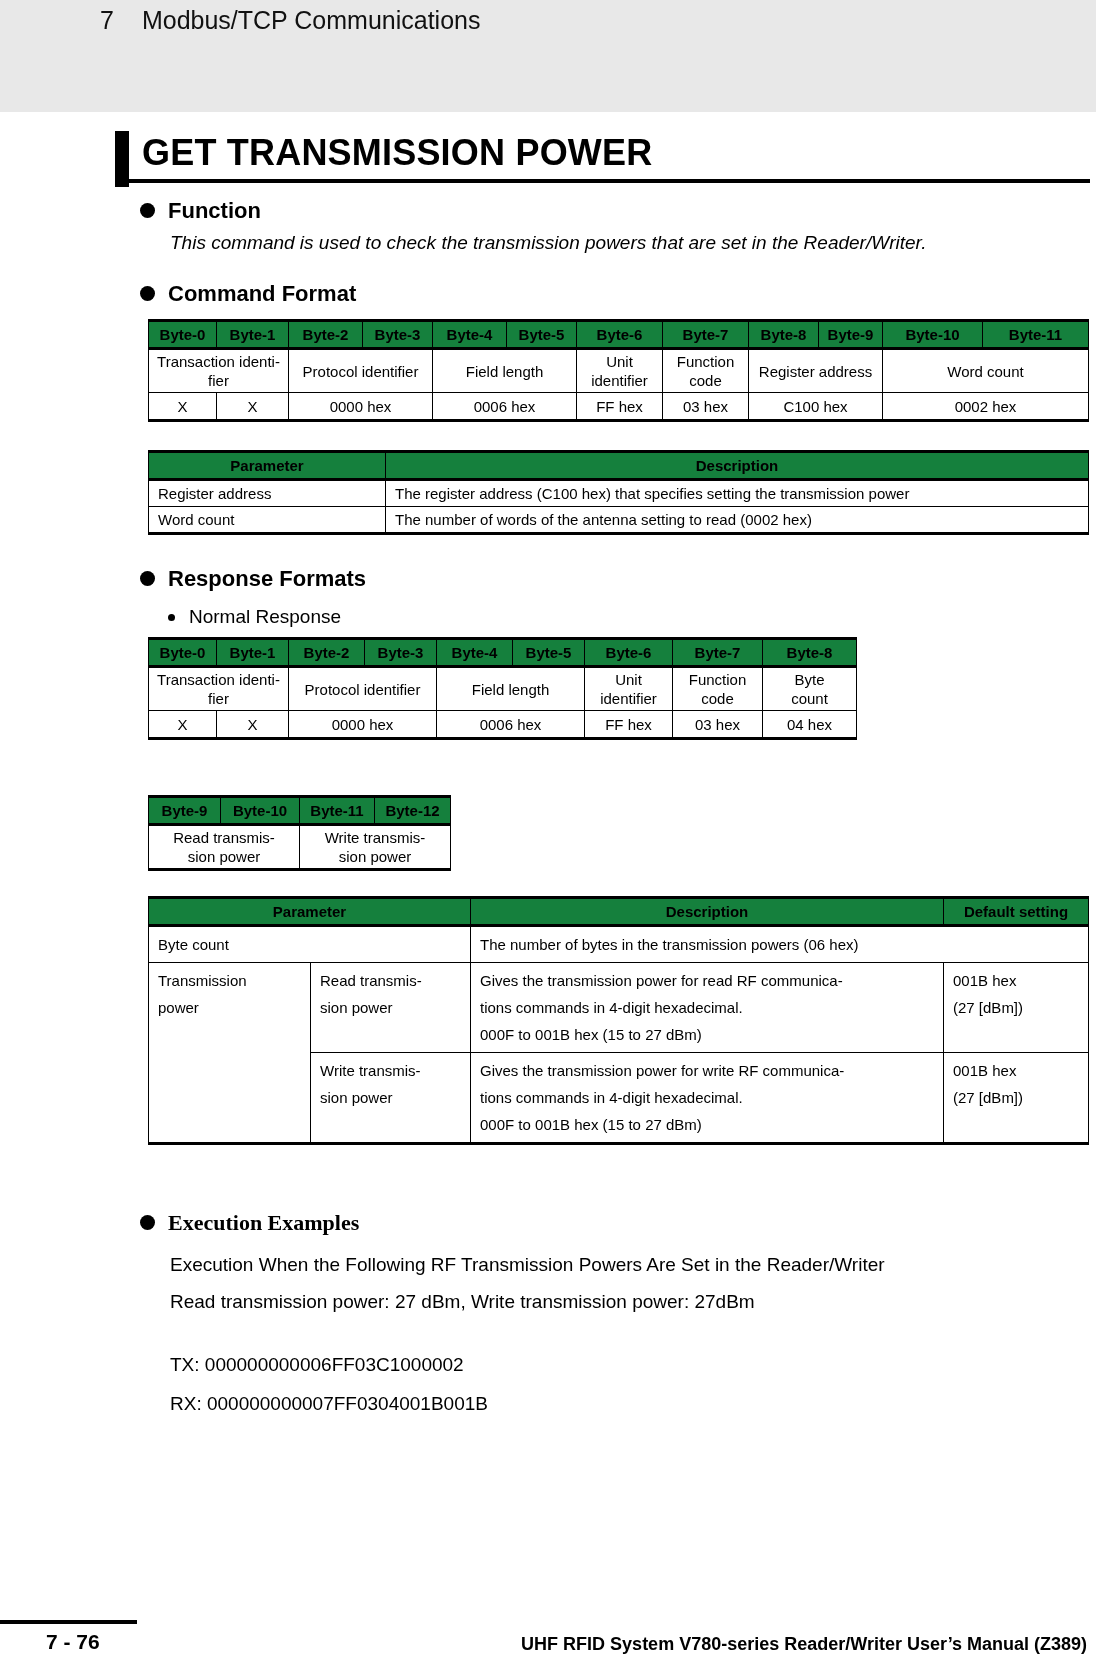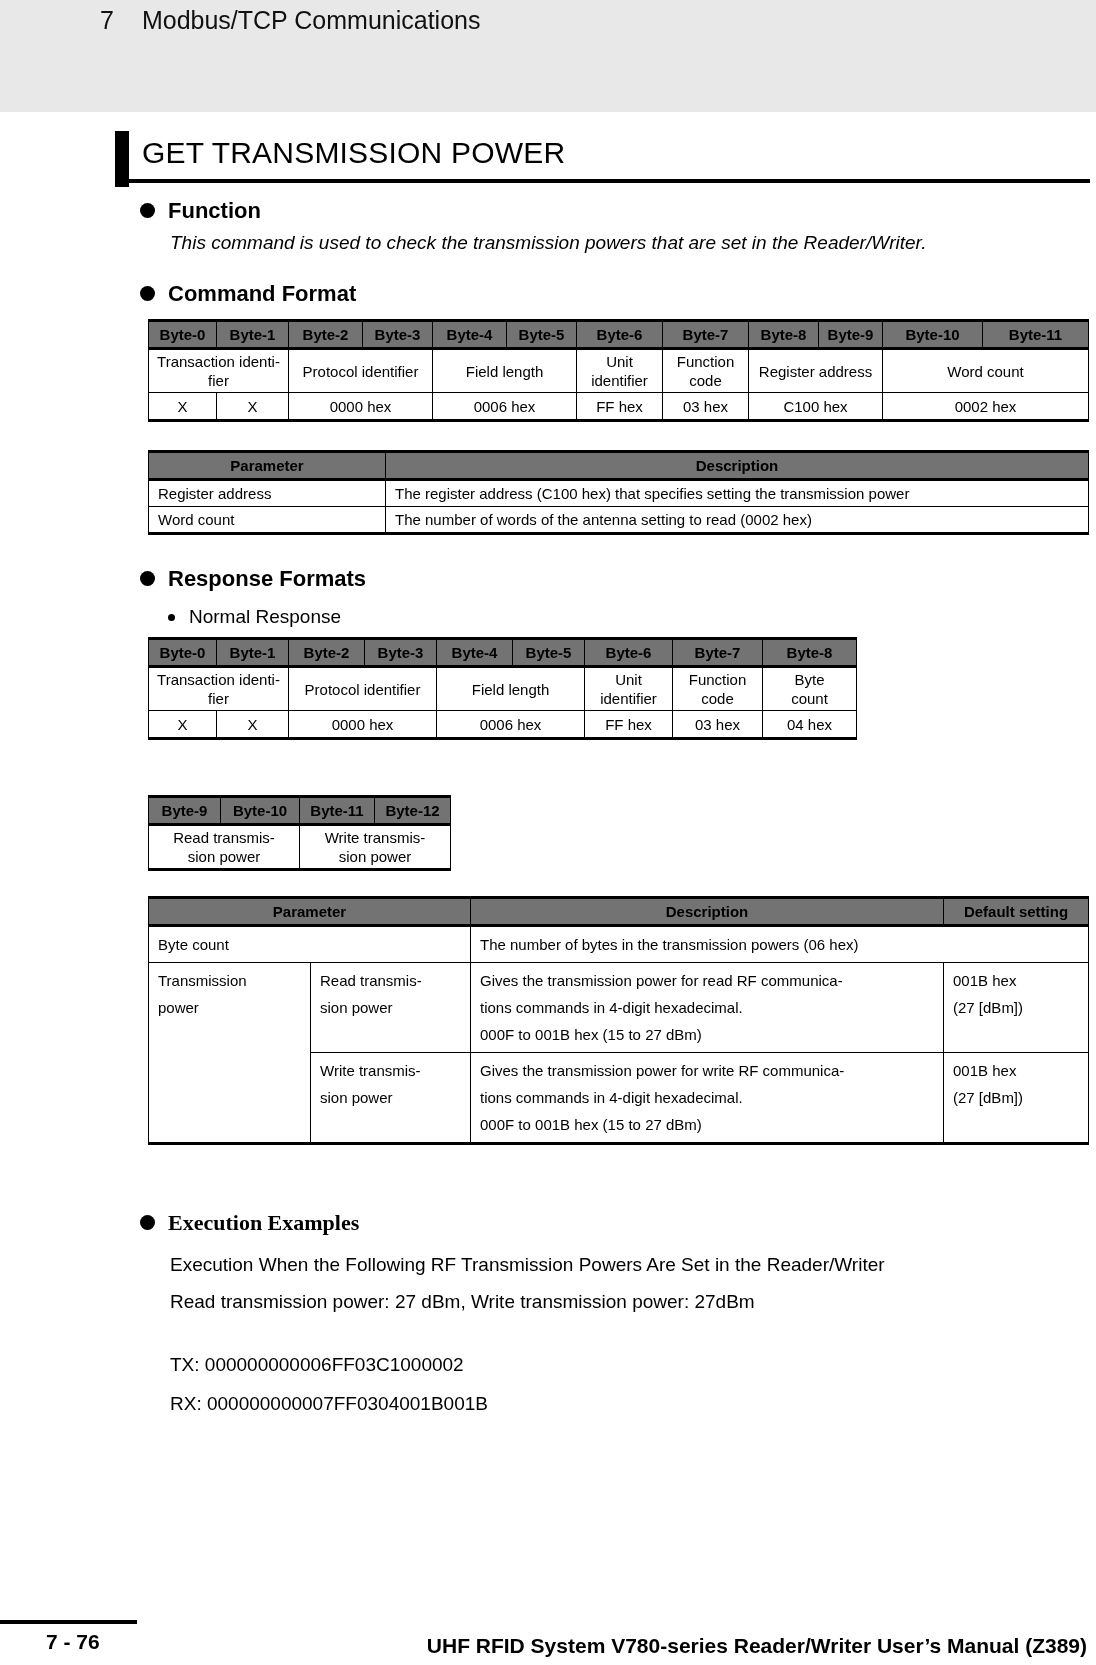--- a/index.html
+++ b/index.html
@@ -17,21 +17,21 @@
   }
   
   .section-heading{
     position:relative;margin:19px 0 0 115px;width:975px;
     border-bottom:4px solid #000;padding:2px 0 6px 27px;box-sizing:border-box;
   }
   .section-heading .bar{
     position:absolute;left:0;top:0;width:14px;height:calc(100% + 8px);background:#000;
   }
   .section-heading h1{
-    margin:0;font-size:30px;font-weight:normal;line-height:40px;letter-spacing:.2px;
+    margin:0;font-size:36px;font-weight:bold;line-height:40px;letter-spacing:.2px;
   }
   
   .h2{
     margin-left:140px;display:flex;align-items:center;gap:13px;
     font-size:22px;font-weight:bold;line-height:27px;
   }
   .h2 .dot{width:15px;height:15px;border-radius:50%;background:#000;flex:0 0 auto;}
   .mt-func{margin-top:14px;}
   .mt-cmd{margin-top:24px;}
   .mt-resp{margin-top:30px;}
@@ -47,21 +47,21 @@
   table{
     border-collapse:collapse;table-layout:fixed;
     margin-left:148px;font-size:15px;
     border-top:3px solid #000;border-bottom:3px solid #000;
   }
   th,td{
     border:1px solid #000;white-space:pre-line;
     text-align:center;vertical-align:middle;padding:2px 4px;box-sizing:border-box;
   }
   th{
-    background:#737373;font-weight:bold;height:28px;
+    background:#15803d;font-weight:bold;height:28px;
     border-bottom:3px solid #000;border-top:3px solid #000;
   }
   .row-field td{height:44px;line-height:19px;}
   .row-value td{height:28px;}
   .mt-t1{margin-top:12px;}
   .mt-t2{margin-top:28px;}
   .mt-t3{margin-top:8px;}
   .mt-t4{margin-top:55px;}
   .mt-t5{margin-top:25px;}
   
@@ -71,21 +71,21 @@
   .ptable5 .r-power td{height:90px;}
   
   .exec-line{margin-left:170px;font-size:19px;line-height:26px;}
   .mt-x1{margin-top:16px;}
   .mt-x2{margin-top:11px;}
   .mt-tx{margin-top:37px;}
   .mt-rx{margin-top:13px;}
   
   .footer-rule{position:absolute;left:0;top:1620px;width:137px;height:4px;background:#000;}
   .footer-page{position:absolute;left:46px;top:1630px;font-size:21px;font-weight:bold;}
-  .footer-manual{position:absolute;right:9px;top:1634px;font-size:21px;font-weight:bold;}
+  .footer-manual{position:absolute;right:9px;top:1634px;font-size:18px;font-weight:bold;}
 </style>
 </head>
 <body>
 
 <div class="chapter-bar">
   <span>7</span>
   <span>Modbus/TCP Communications</span>
 </div>
 
 <div class="section-heading">

